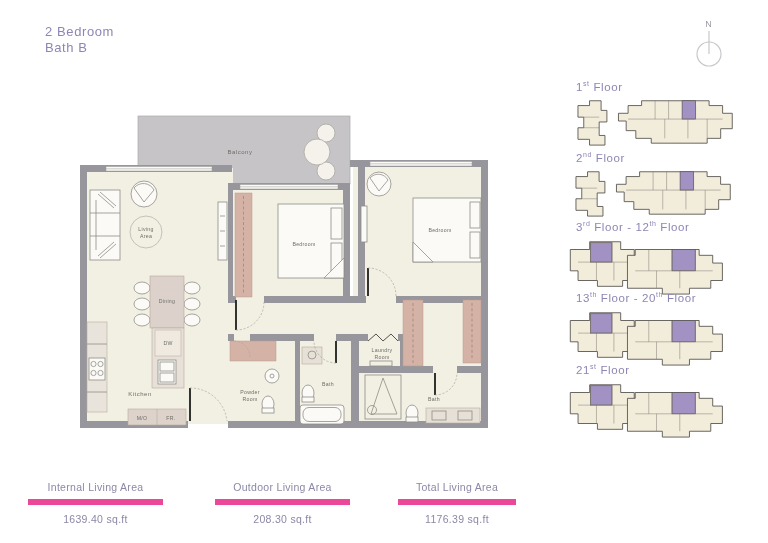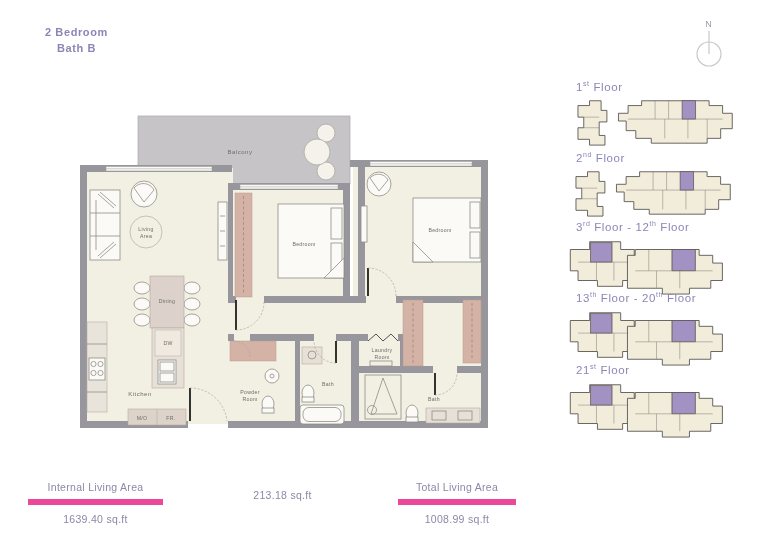--- a/index.html
+++ b/index.html
@@ -9,21 +9,21 @@
     --kp-fill:#f2ecdb; --kp-stroke:#55524e; --kp-unit:#a292c4; --compass:#c9c7cc;
   }
   *{margin:0;padding:0;box-sizing:border-box;}
   html,body{width:768px;height:543px;}
   body{
     position:relative;width:768px;height:543px;background:#ffffff;overflow:hidden;
     font-family:"Liberation Sans", sans-serif;
   }
   .title{
     position:absolute;left:45px;top:24px;color:var(--accent);
-    font-size:11px;line-height:16px;letter-spacing:.6px;font-weight:700;text-align:center;
+    font-size:13px;line-height:16px;letter-spacing:.6px;font-weight:400;
   }
   .compass{position:absolute;left:686px;top:16px;}
   .floorplan{position:absolute;left:80px;top:108px;}
   .rlabel{font-size:6px;fill:var(--label);letter-spacing:.5px;}
   .rlabel-s{font-size:5.2px;fill:var(--label);letter-spacing:.3px;}
   .wall{fill:var(--wall);}
   .furn{fill:none;stroke:var(--furn);stroke-width:.8;}
   .furnf{fill:#fbfaf6;stroke:var(--furn);stroke-width:.8;}
   .doorarc{fill:none;stroke:#a9a8a2;stroke-width:.7;stroke-dasharray:2.2,1.6;}
   .leaf{stroke:#1d1d1b;stroke-width:1.8;}
@@ -297,18 +297,19 @@
   <path class="kp" d="M62,22 L70,22 L70,16 L136,16 L136,22 L150,22 L150,30 L160,30 L160,48 L148,48 L148,56 L126,56 L126,62 L98,62 L98,56 L62,56 Z"></path>
   <rect class="kp-u" x="108" y="16" width="24" height="22"></rect>
   <path class="kp-line" d="M84,16 L84,38 M108,16 L108,38 M132,16 L132,38 M70,38 L150,38 M92,38 L92,56 M116,38 L116,56"></path>
 </svg>
 
 <div class="stat" style="left:28px;width:135px;">
   <div class="lab">Internal Living Area</div>
   <div class="val">1639.40 sq.ft</div>
 </div>
 <div class="stat" style="left:215px;width:135px;">
-  <div class="val">213.18 sq.ft</div>
+  <div class="lab">Outdoor Living Area</div>
+  <div class="val">208.30 sq.ft</div>
 </div>
 <div class="stat" style="left:398px;width:118px;">
   <div class="lab">Total Living Area</div>
-  <div class="val">1008.99 sq.ft</div>
+  <div class="val">1176.39 sq.ft</div>
 </div>
 
 </body></html>

